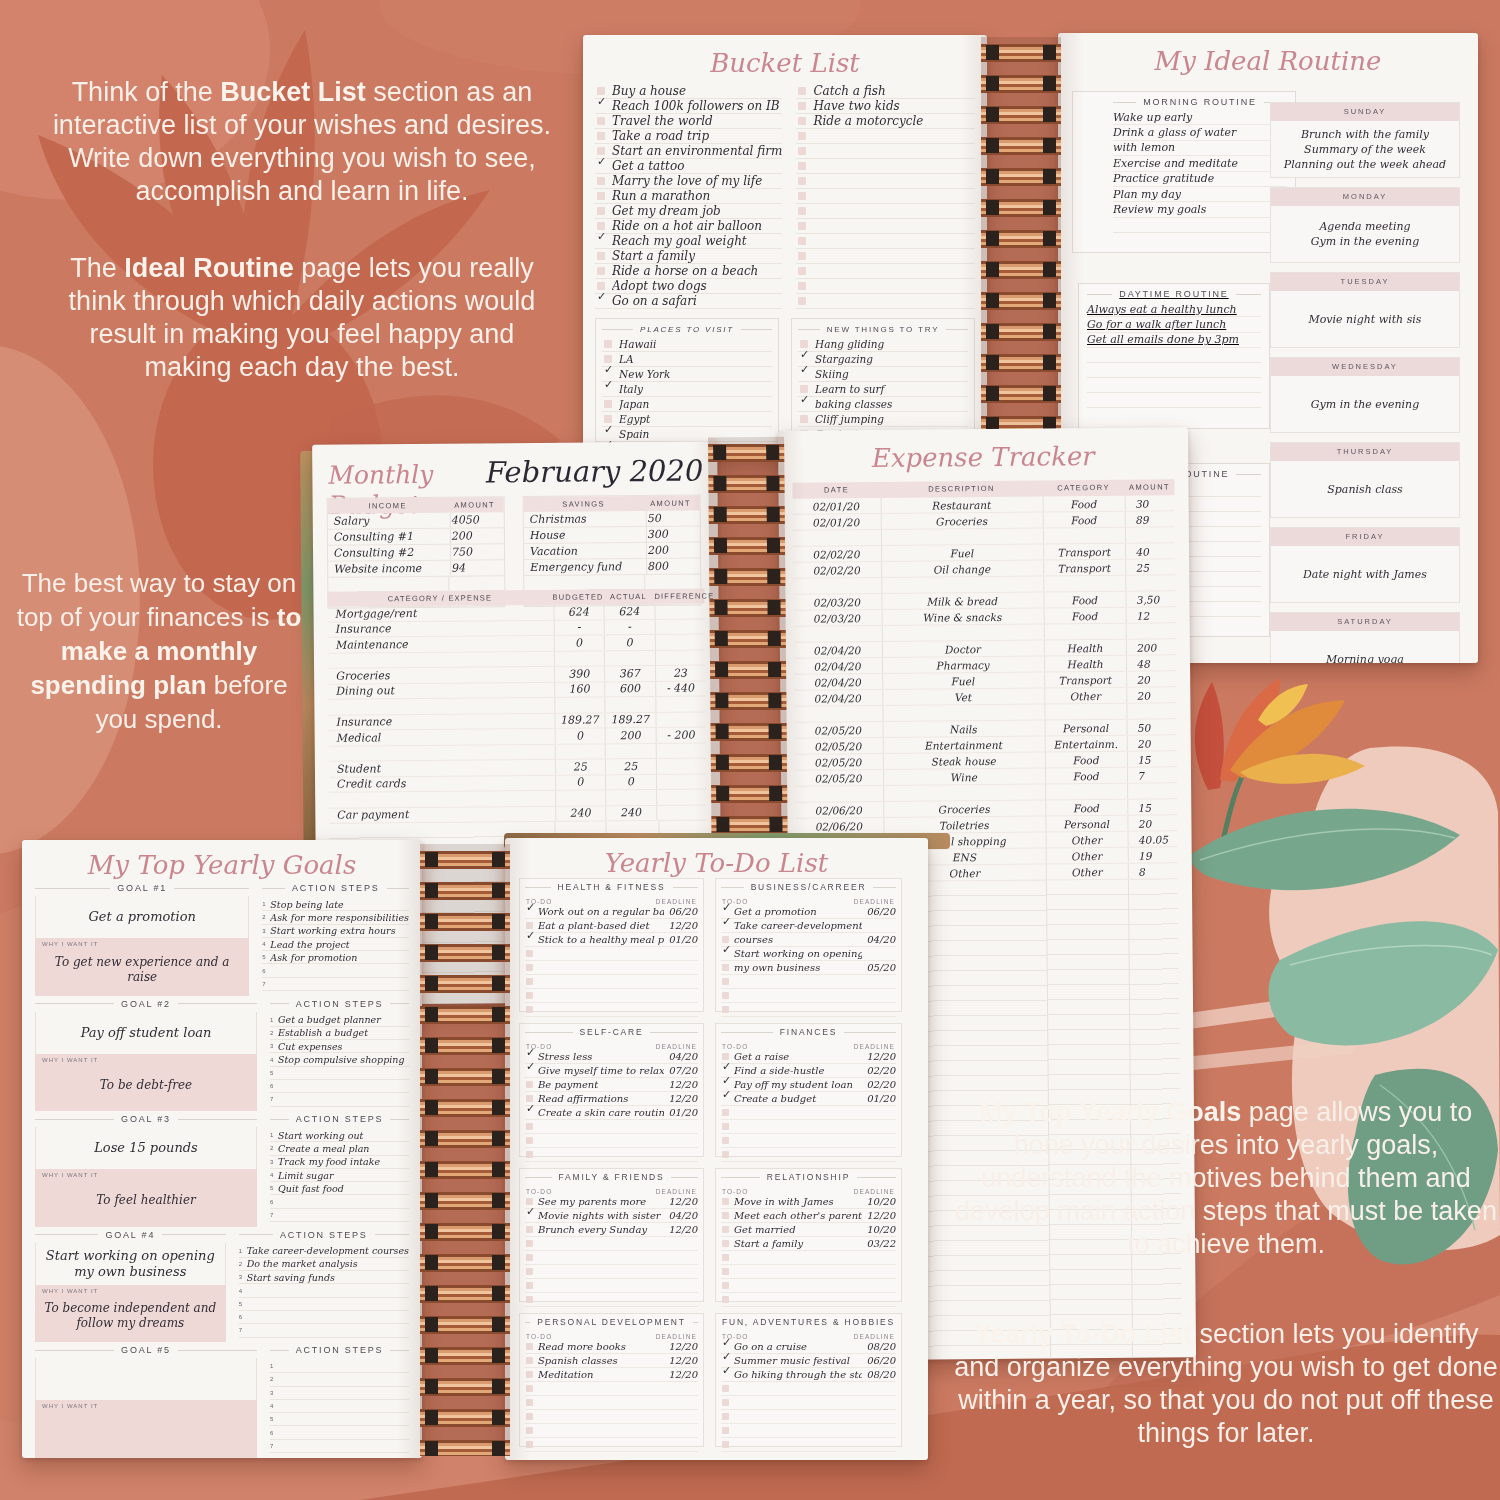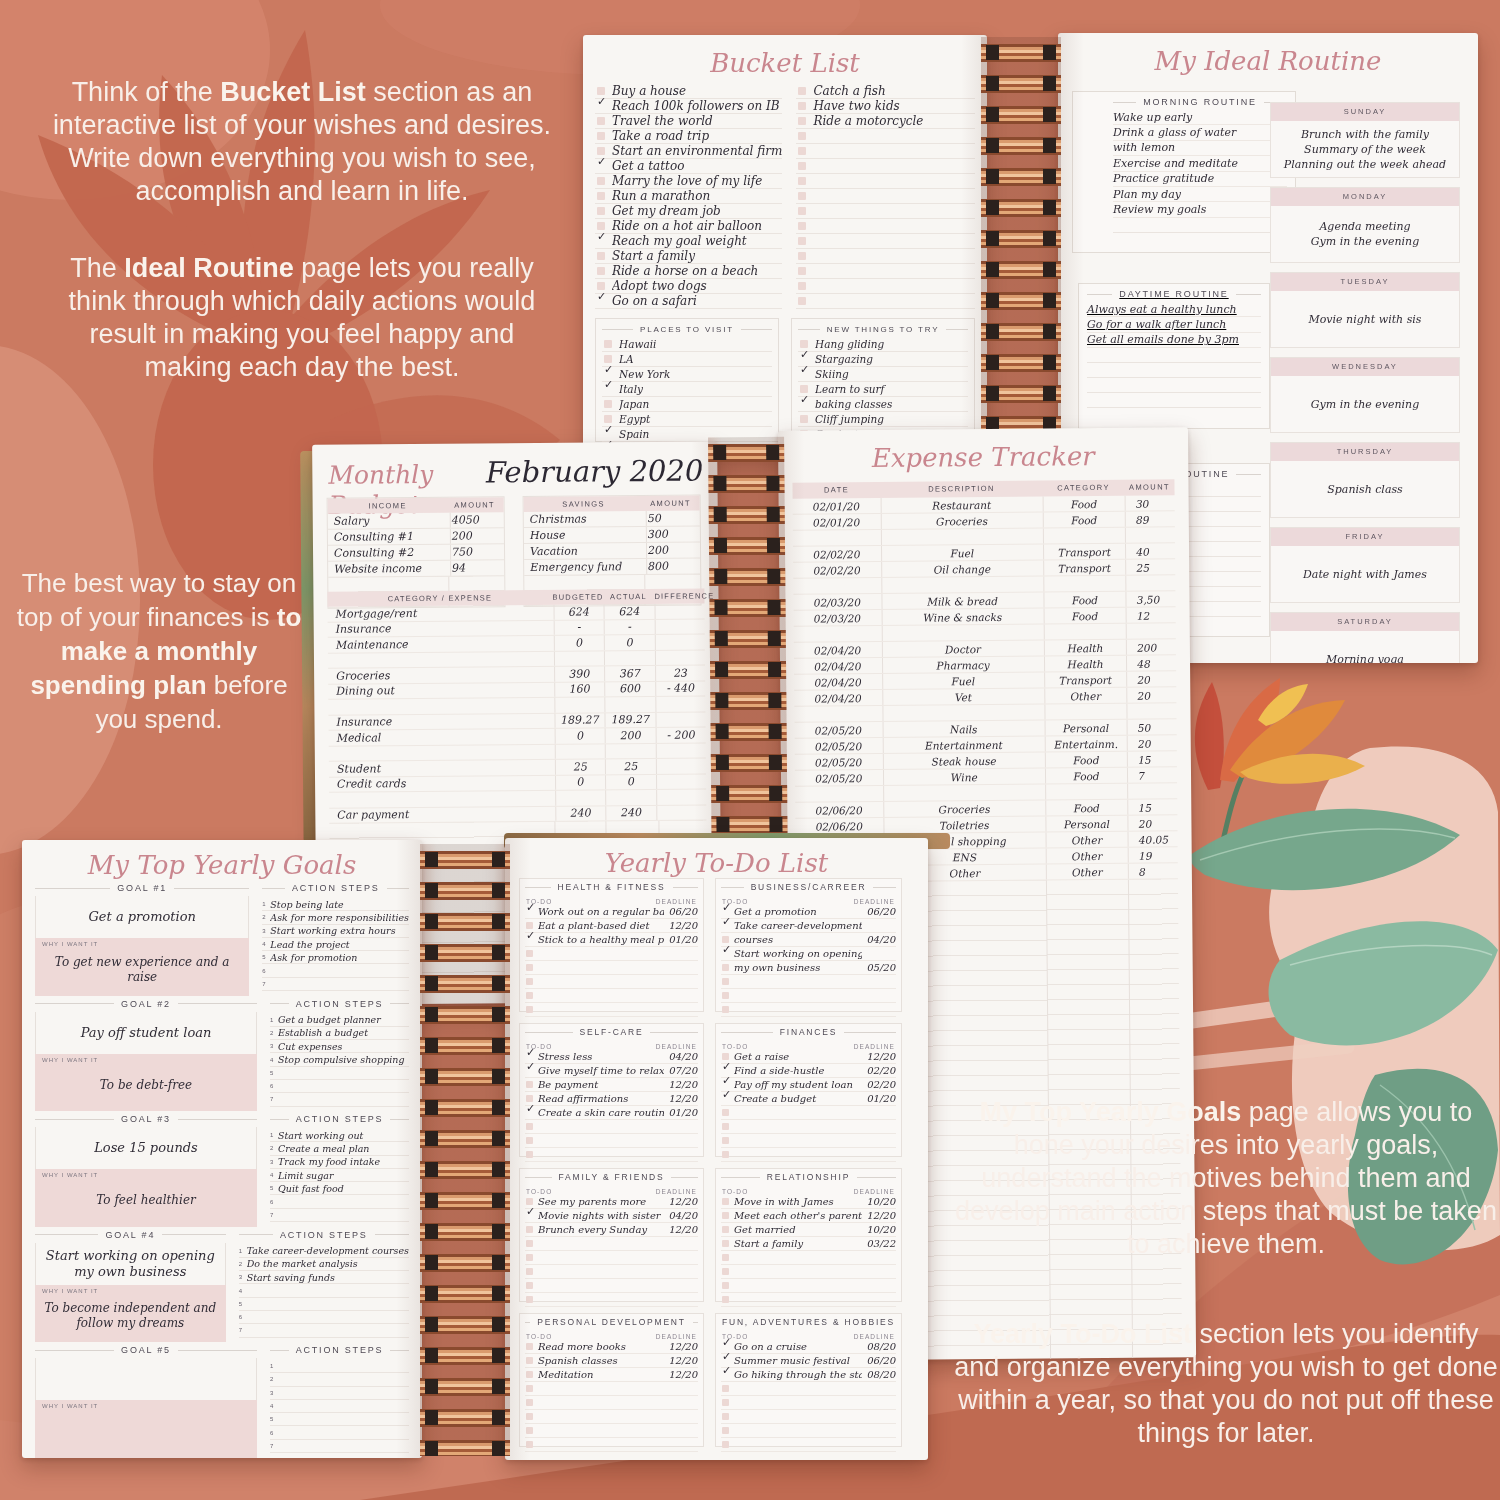--- a/index.html
+++ b/index.html
@@ -353,21 +353,21 @@
             <span class="hw grow"></span>
           </div>
           <div class="row">
             <span class="chk"></span>
             <span class="hw grow"></span>
           </div>
         </div>
     </div>
     <div class="bl-boxes">
       <div class="sub-box">
-        <div class="sec-h caps" style="font-size:8px;">PLACES TO VISIT</div>
+        <div class="sec-h caps" style="font-size:8px;font-style:italic;">PLACES TO VISIT</div>
         <div>
 
         <div class="row">
               <span class="chk"></span>
               <span class="hw grow">Hawaii</span>
             </div>
             <div class="row">
               <span class="chk"></span>
               <span class="hw grow">LA</span>
             </div>

